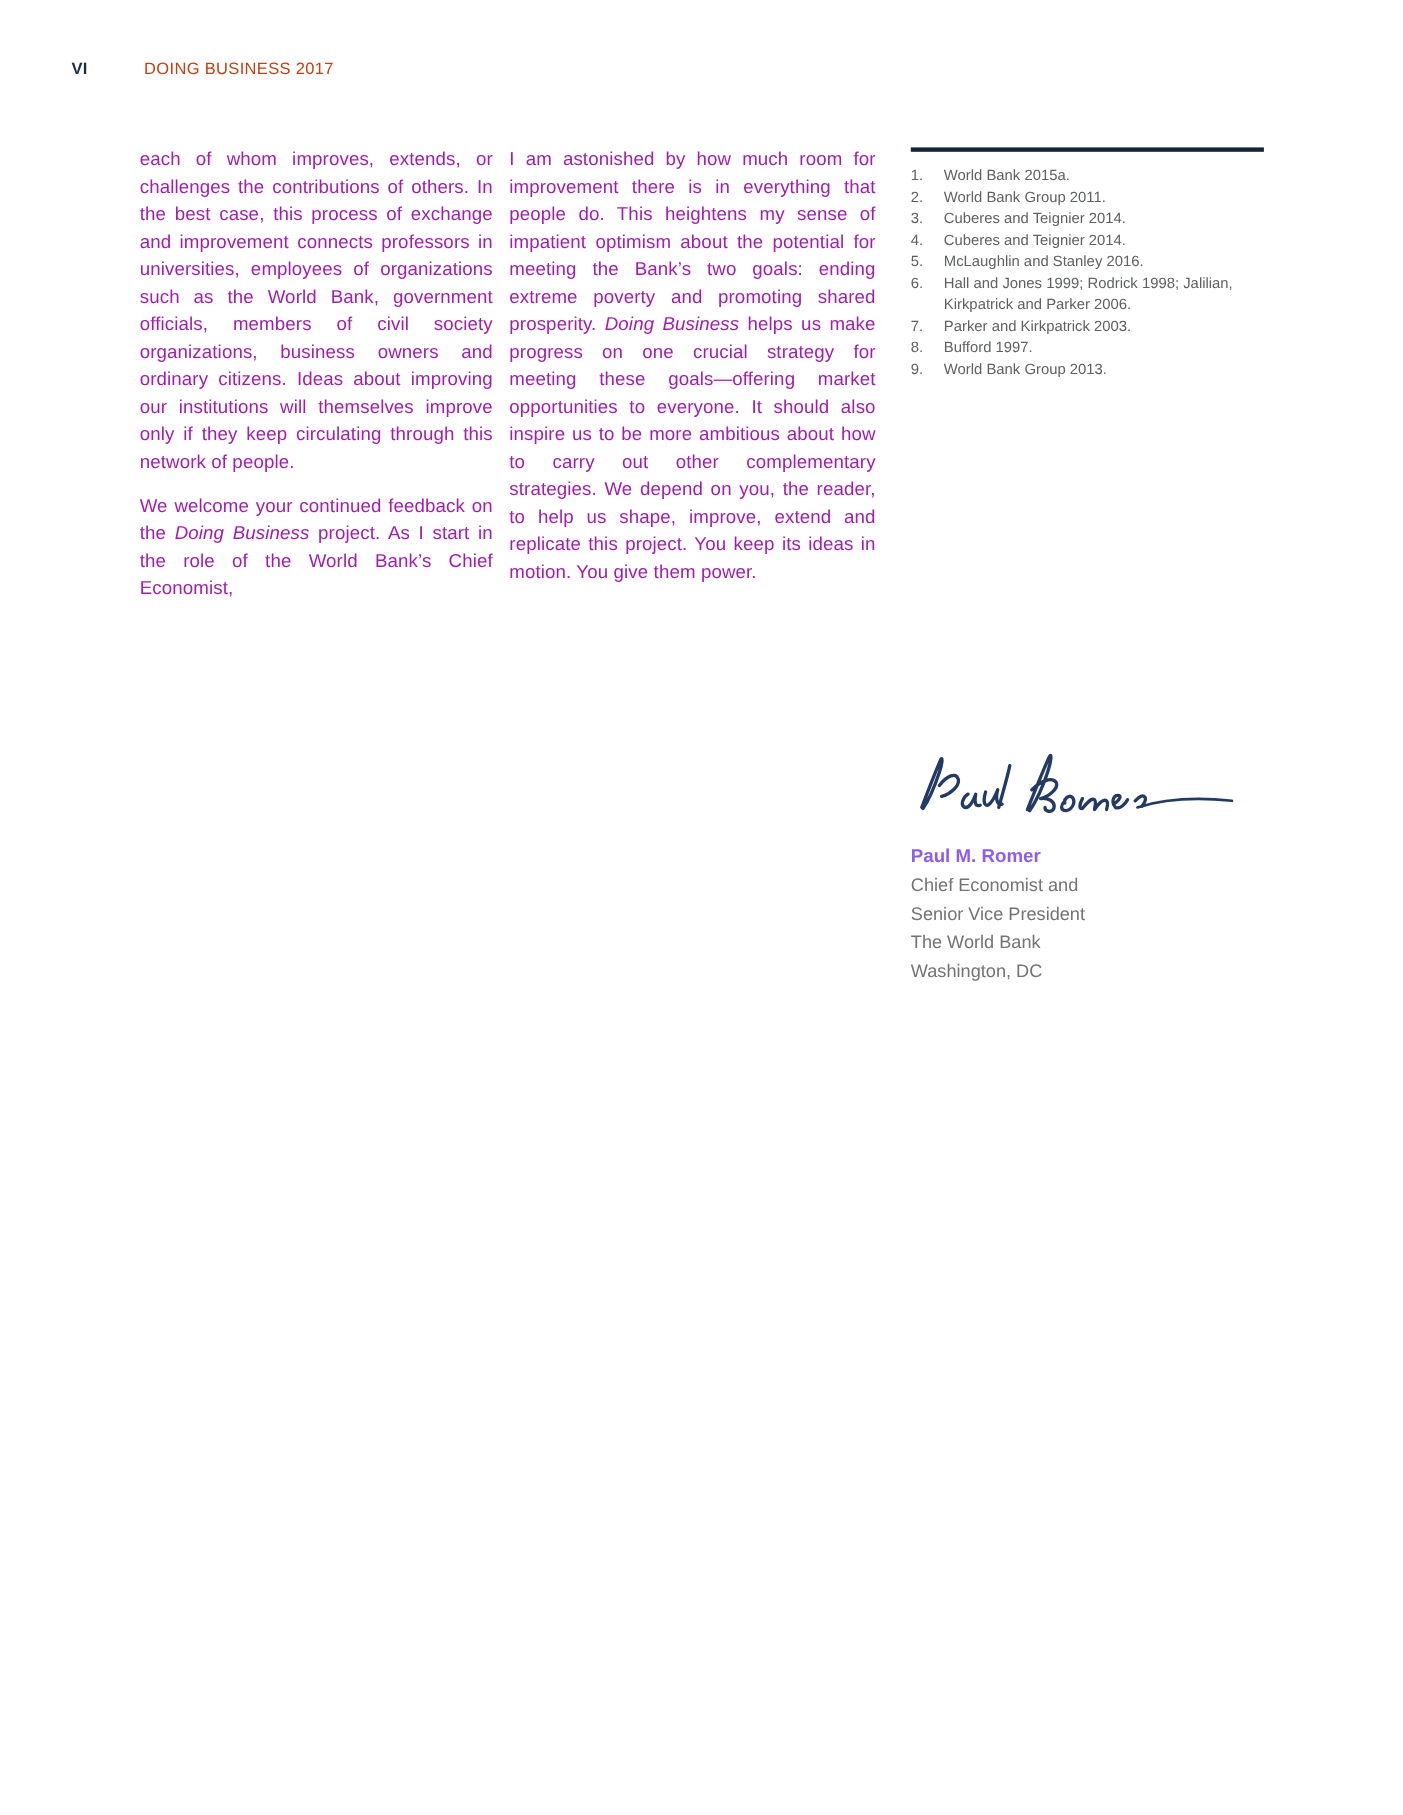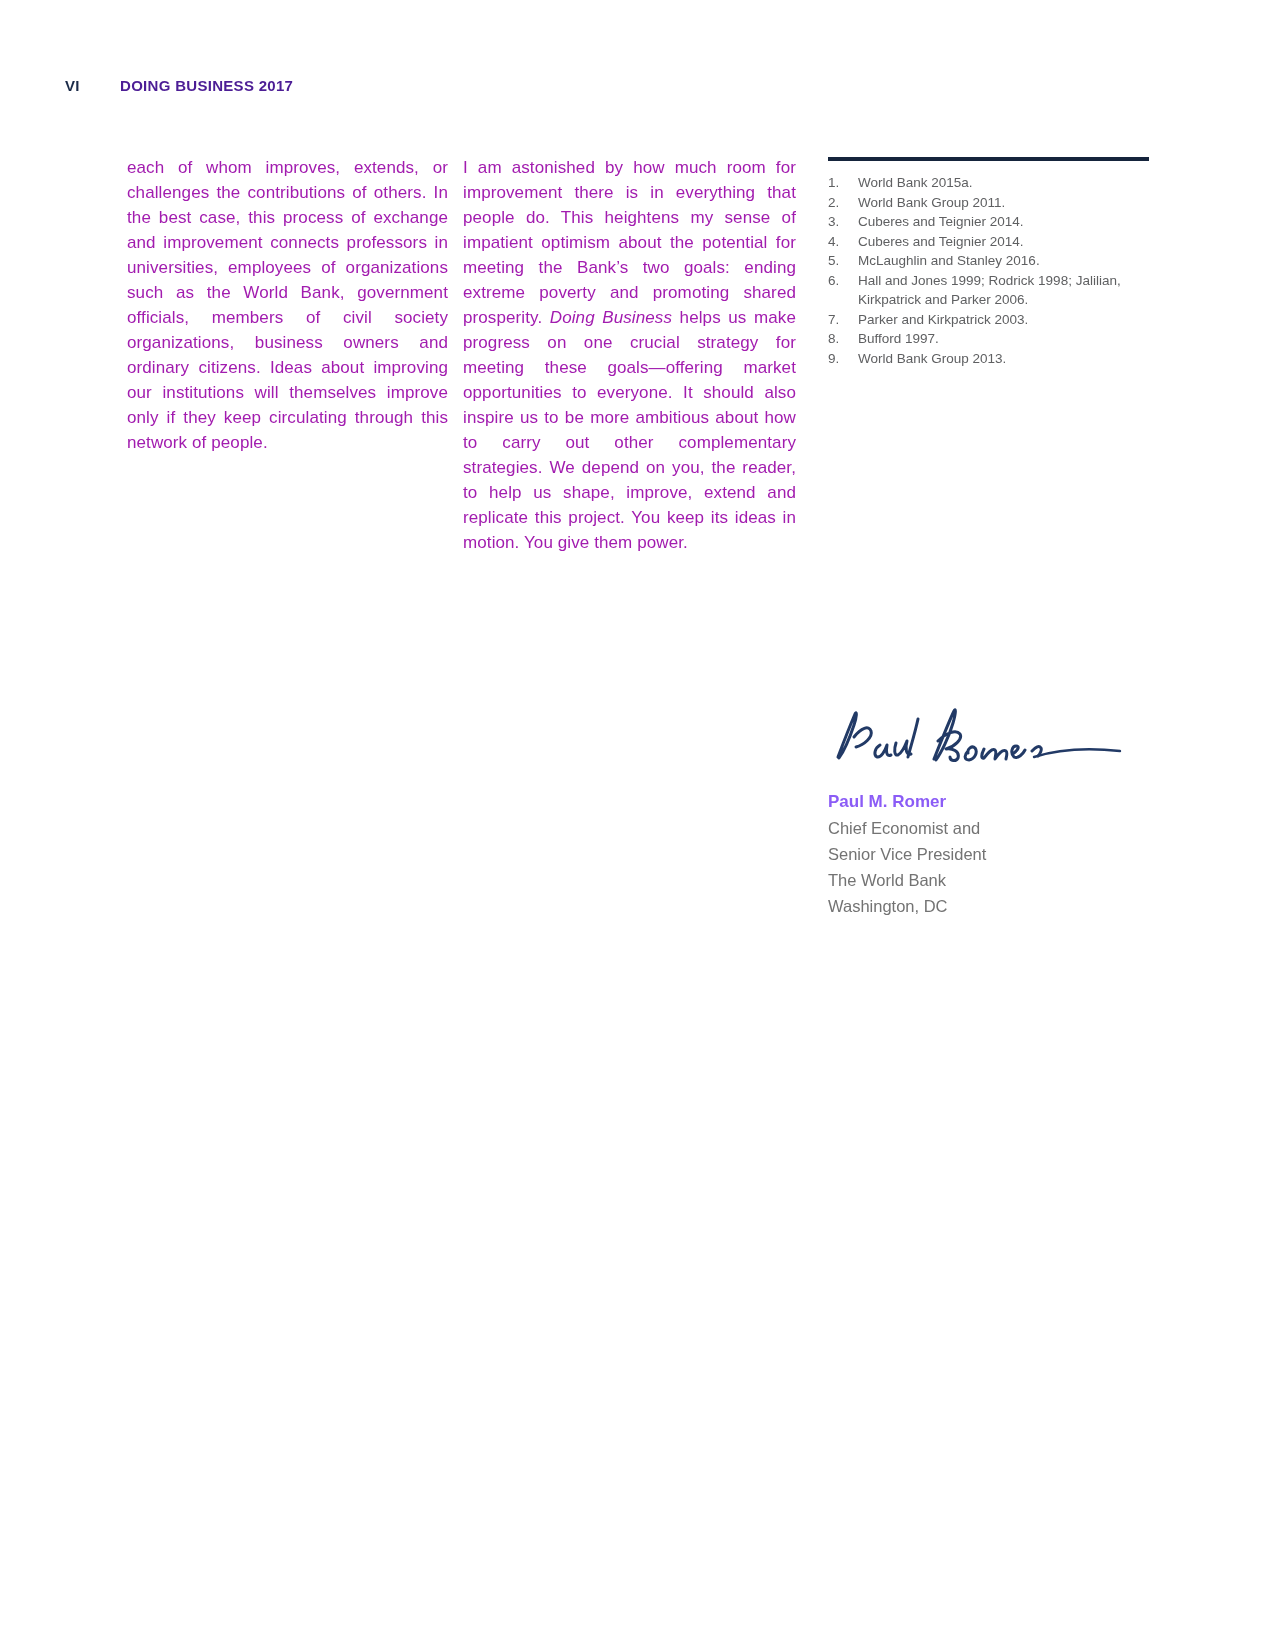--- a/index.html
+++ b/index.html
@@ -3,31 +3,30 @@
 <meta charset="utf-8">
 <title>Doing Business 2017 — page VI</title>
 <style>
   html,body { margin:0; padding:0; background:#ffffff; }
   .page {
     position:relative;
     width:1275px; height:1188px;
     background:#ffffff;
     font-family:"Liberation Sans", sans-serif;
     overflow:hidden;
-    margin-top:23px;
   }
   
   .hdr { position:absolute; top:54px; left:65px; height:22px; }
   .hdr .pgnum {
     position:absolute; left:0; top:0;
     font-size:15px; font-weight:bold; color:#1b2b49; letter-spacing:0.3px;
   }
   .hdr .title {
-    position:absolute; left:55px; top:0; white-space:nowrap;
-    font-size:15px; font-weight:bold; color:#4c1d95; letter-spacing:0.3px;
+    position:absolute; left:66px; top:0; white-space:nowrap;
+    font-size:15px; font-weight:normal; color:#c2410c; letter-spacing:0.3px;
   }
   
   .col {
     position:absolute; top:132px;
     text-align:justify;
     color:#a21caf;
     font-size:17px; line-height:25px;
     letter-spacing:0.1px;
   }
   .col p { margin:0 0 15px 0; }
@@ -56,20 +55,21 @@
 
 <div class="page">
 
   <div class="hdr">
     <span class="pgnum">VI</span>
     <span class="title">DOING BUSINESS 2017</span>
   </div>
 
   <section class="col col1" id="col1">
       <p><span>each of whom improves, extends, or challenges the contributions of others. In the best case, this process of exchange and improvement connects professors in universities, employees of organizations such as the World Bank, government officials, members of civil society organizations, business owners and ordinary citizens. Ideas about improving our institutions will themselves improve only if they keep circulating through this network of people.</span></p>
+      <p><span>We welcome your continued feedback on the </span><em>Doing Business</em><span> project. As I start in the role of the World Bank’s Chief Economist,</span></p>
     </section>
   <section class="col col2" id="col2">
       <p><span>I am astonished by how much room for improvement there is in everything that people do. This heightens my sense of impatient optimism about the potential for meeting the Bank’s two goals: ending extreme poverty and promoting shared prosperity. </span><em>Doing Business</em><span> helps us make progress on one crucial strategy for meeting these goals—offering market opportunities to everyone. It should also inspire us to be more ambitious about how to carry out other complementary strategies. We depend on you, the reader, to help us shape, improve, extend and replicate this project. You keep its ideas in motion. You give them power.</span></p>
     </section>
 
   <aside class="notes">
     <div class="notes-rule"></div>
     <ol class="notes-list" id="notes-list">
         <li>
           <span class="num">1.</span>

